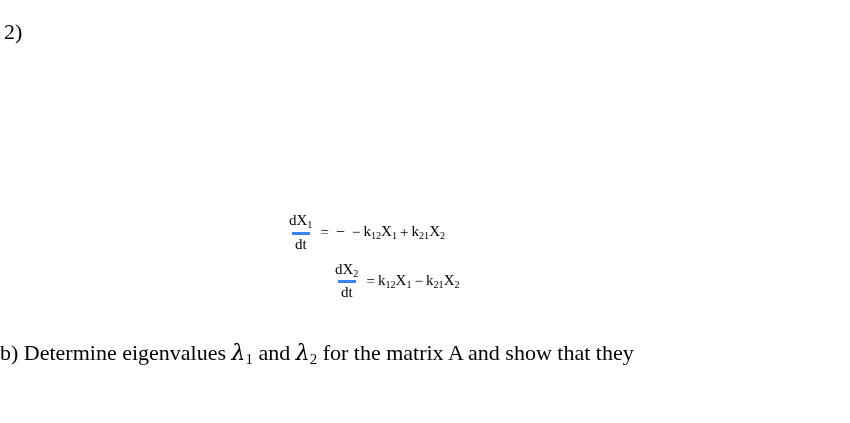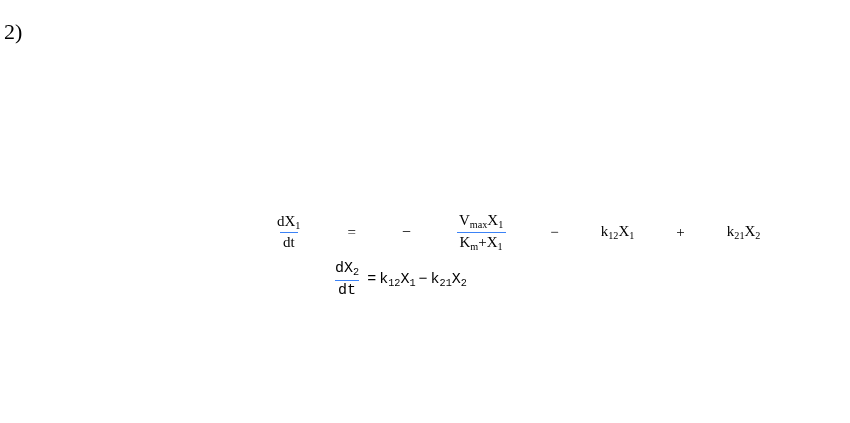--- a/index.html
+++ b/index.html
@@ -48,42 +48,40 @@
     top: 212px;
     width: 420px;
     font-size: 15px;
   }
   .eq-row {
     display: flex;
     align-items: center;
     white-space: nowrap;
   }
   .eq1 {
-    margin-left: 0px;
-    gap: 39px;
+    margin-left: 12px;
   }
   .eq2 {
     margin-left: 58px;
     margin-top: 8px;
-    font-family: Liberation Mono, monospace;
   }
   .frac {
     display: inline-flex;
     flex-direction: column;
     align-items: center;
     vertical-align: middle;
     margin: 0 2px;
   }
   .frac .num {
     padding: 0 3px 1px 3px;
     line-height: 1.15;
   }
   .frac .den {
     padding: 1px 3px 0 3px;
-    border-top: 1px solid #3b82f6;
+    border-top: 3px solid #3b82f6;
     line-height: 1.15;
   }
   .op {
     padding: 0 3px;
   }
   .minus-big {
     padding: 0 4px;
     font-size: 16px;
   }
   .part-b {
@@ -109,39 +107,36 @@
 
   <div class="equations">
 
     <div class="eq-row eq1">
       <span class="frac">
         <span class="num"><span>dX</span><span class="sub">1</span></span>
         <span class="den">dt</span>
       </span>
       <span class="op">=</span>
       <span class="minus-big">−</span>
-      <span class="frac">
-        <span class="num"><span>V</span><span class="sub">max</span><span>X</span><span class="sub">1</span></span>
-        <span class="den"><span>K</span><span class="sub">m</span><span>+X</span><span class="sub">1</span></span>
-      </span>
       <span class="op">−</span>
       <span><span>k</span><span class="sub">12</span><span>X</span><span class="sub">1</span></span>
       <span class="op">+</span>
       <span><span>k</span><span class="sub">21</span><span>X</span><span class="sub">2</span></span>
     </div>
 
     <div class="eq-row eq2">
       <span class="frac">
         <span class="num"><span>dX</span><span class="sub">2</span></span>
         <span class="den">dt</span>
       </span>
       <span class="op">=</span>
       <span><span>k</span><span class="sub">12</span><span>X</span><span class="sub">1</span></span>
       <span class="op">−</span>
       <span><span>k</span><span class="sub">21</span><span>X</span><span class="sub">2</span></span>
     </div>
 
   </div>
 
   <div class="part-b">
+    <div><span>b) Determine eigenvalues </span><span class="lam">λ</span><span class="sub">1</span><span>  and </span><span class="lam">λ</span><span class="sub">2</span><span> for the matrix A and  show that they</span></div>
   </div>
 
 </div>
 
 </body></html>

